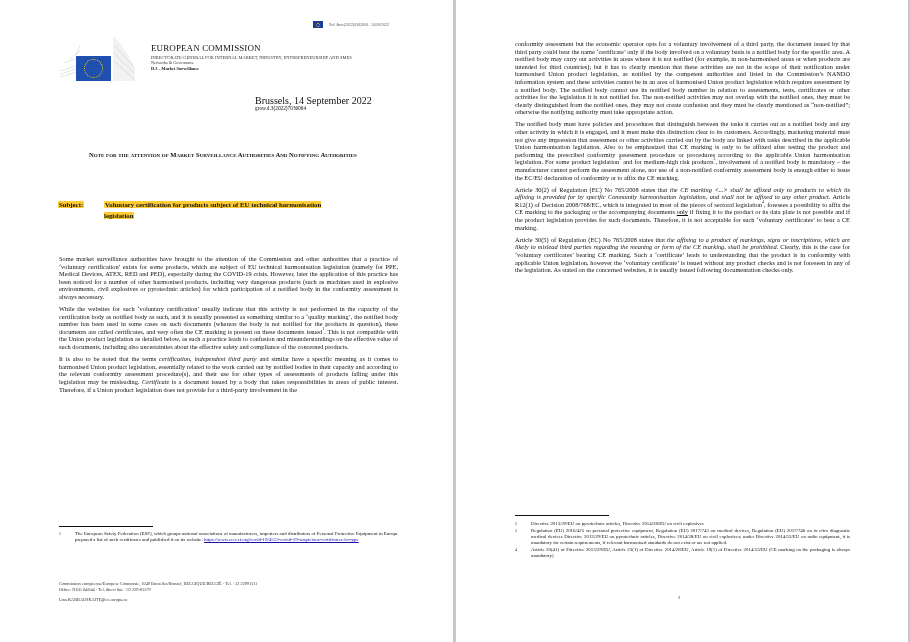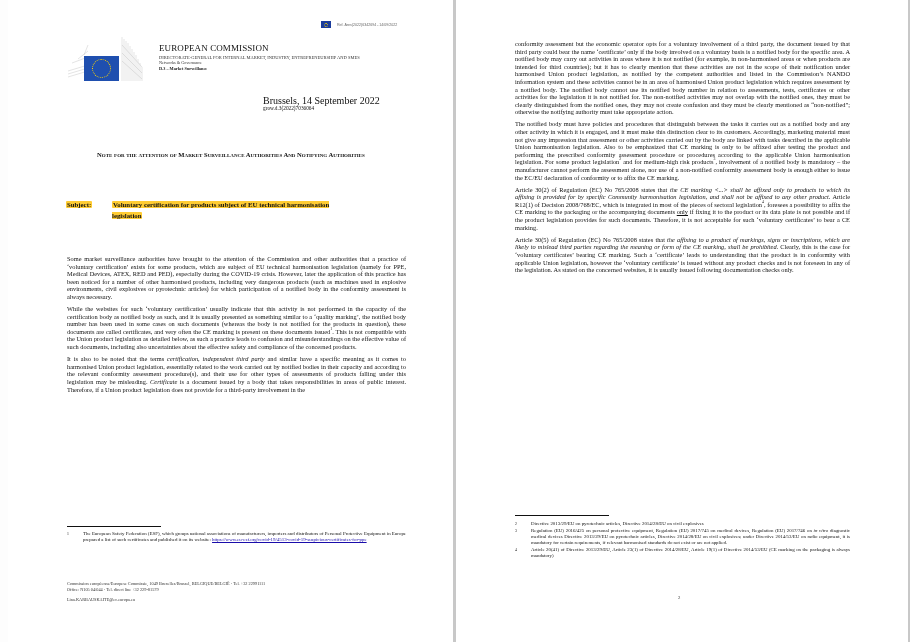--- a/index.html
+++ b/index.html
@@ -2,21 +2,21 @@
 <html><head>
 <meta charset="utf-8">
 <style>
   html, body { margin:0; padding:0; }
   body {
     width:910px; height:642px; overflow:hidden; background:#fdfdfd;
     font-family:"Liberation Serif", serif; color:#111;
     position:relative;
   }
   .page { position:absolute; top:0; height:642px; background:#ffffff; overflow:hidden; }
-  #page1 { left:8px; width:544px; }
+  #page1 { left:0; width:544px; }
   #page2 { left:456px; width:452px; }
   .vdivider { position:absolute; top:0; width:3px; height:642px; background:#c8c8c8; }
   #div1 { left:453px; }
   #div2 { left:908px; width:2px; }
 
   
   .stamp { position:absolute; left:313px; top:21px; display:flex; align-items:center; gap:6px; }
   .stamp-flag { width:10px; height:7px; background:#1a3c9c; position:relative; }
   .stamp-flag::after { content:""; position:absolute; left:3px; top:1.5px; width:4px; height:4px; border:0.6px dotted #ffd700; border-radius:50%; box-sizing:border-box;}
   .stamp-text { font-family:"Liberation Sans", sans-serif; font-size:3.6px; color:#666; }

